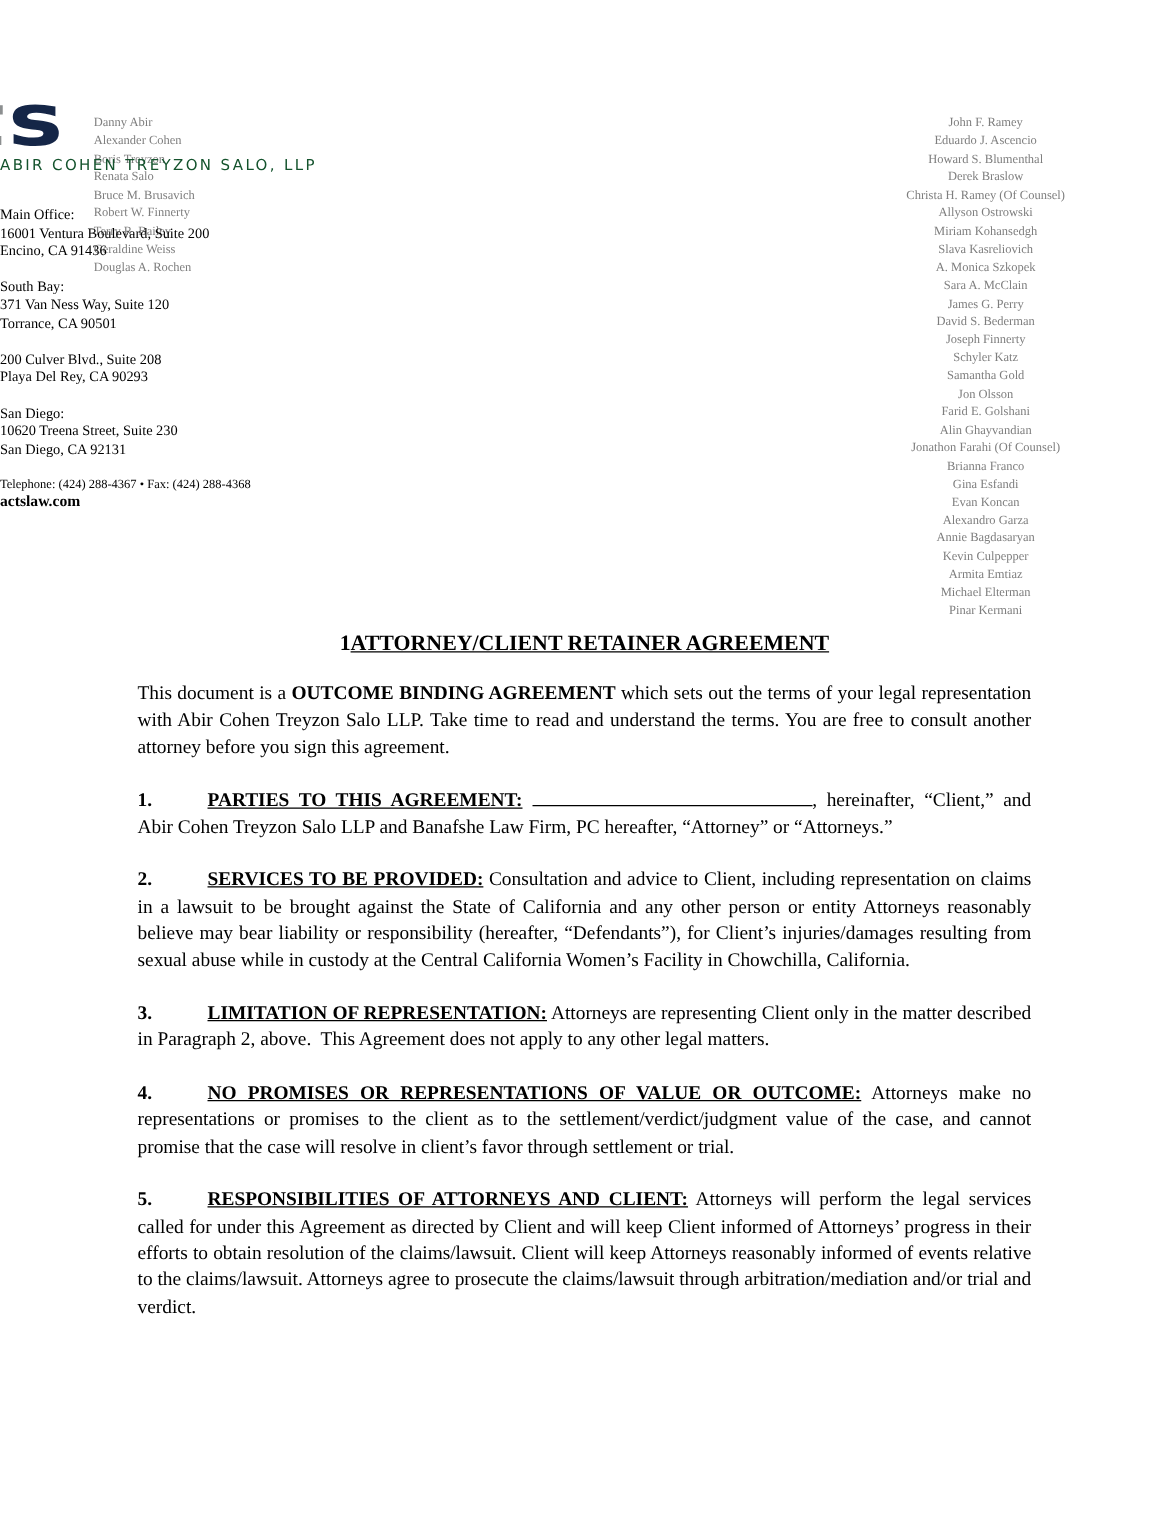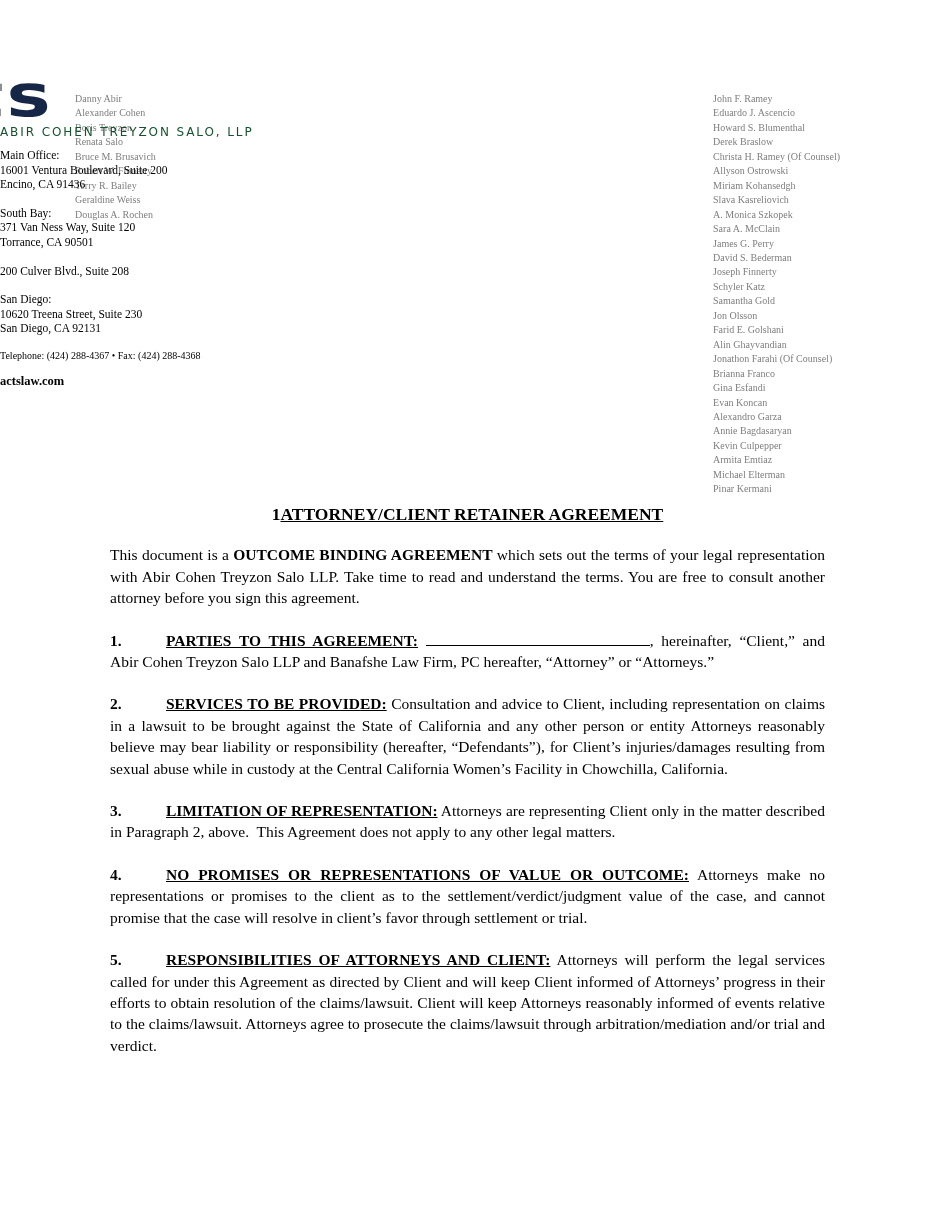--- a/index.html
+++ b/index.html
@@ -1,33 +1,33 @@
 <!DOCTYPE html>
 <html><head>
 <meta charset="utf-8">
 <style>
   html,body{margin:0;padding:0;background:#fff;}
   .page{position:relative;width:935px;height:1210px;background:#ffffff;overflow:hidden;
         font-family:"Liberation Serif",serif;color:#000;}
   
   .names{position:absolute;top:92px;font-size:10px;line-height:14.45px;color:#7e7e7e;}
   .names-left{left:75px;text-align:left;}
-  .names-right{right:95px;text-align:left;}
+  .names-right{right:83px;text-align:center;}
   
   .header-center{position:absolute;top:68px;left:0;width:100%;}
   .logo{font-family:"DejaVu Sans",sans-serif;font-weight:bold;font-size:58px;line-height:56px;
         letter-spacing:2px;transform:scaleX(1.28);transform-origin:center;}
   .logo .gray{color:#8c8f90;}
   .logo .navy{color:#152647;}
   .tagline{font-family:"DejaVu Sans",sans-serif;font-size:12px;letter-spacing:1.9px;
            color:#14532d;margin-top:1px;}
-  .office-list{margin-top:9px;font-size:11.5px;line-height:14.6px;}
+  .office-list{margin-top:26px;font-size:11.5px;line-height:14.6px;}
   .office{margin-bottom:14px;}
   .contact{font-size:10px;margin-top:10px;}
-  .website{font-size:12.5px;font-weight:bold;margin-top:13px;}
+  .website{font-size:12.5px;font-weight:bold;margin-top:1px;}
   
   .doc-body{position:absolute;top:504px;left:110px;width:715px;
             font-size:15.5px;line-height:21.4px;}
   .doc-title{text-align:center;font-size:17.5px;margin:0 0 19px 0;}
   .doc-title .t-main{font-weight:bold;text-decoration:underline;margin-top:45px;}
   .para{text-align:justify;margin:0 0 21px 0;}
   .sec-num{font-weight:bold;display:inline-block;width:56px;}
   .sec-heading{font-weight:bold;text-decoration:underline;}
   .blank-line{display:inline-block;width:224px;border-bottom:1.2px solid #000;height:12px;}
   b{font-weight:bold;}
@@ -58,20 +58,21 @@
           <div>16001 Ventura Boulevard, Suite 200</div>
           <div>Encino, CA 91436</div>
         </div>
         <div class="office">
           <div>South Bay:</div>
           <div>371 Van Ness Way, Suite 120</div>
           <div>Torrance, CA 90501</div>
         </div>
         <div class="office">
           <div>200 Culver Blvd., Suite 208</div>
+          <div>Playa Del Rey, CA 90293</div>
         </div>
         <div class="office">
           <div>San Diego:</div>
           <div>10620 Treena Street, Suite 230</div>
           <div>San Diego, CA 92131</div>
         </div>
       </div>
     <div class="contact">Telephone: (424) 288-4367 • Fax: (424) 288-4368</div>
     <div class="website">actslaw.com</div>
   </div>

